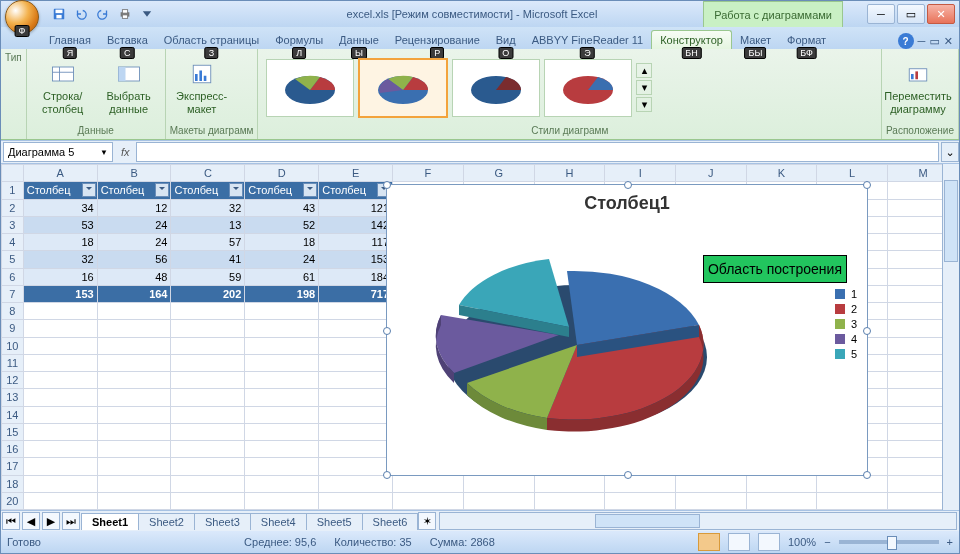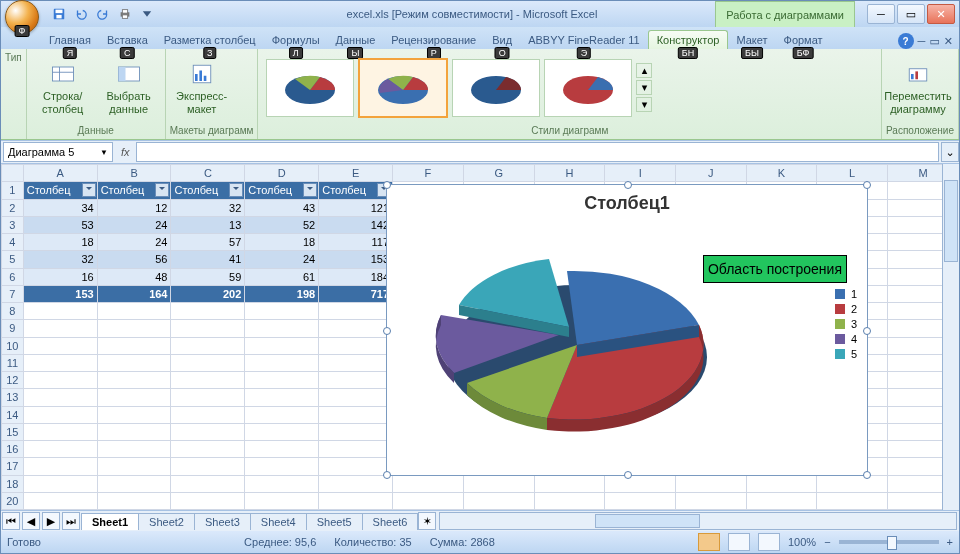--- a/index.html
+++ b/index.html
@@ -4,21 +4,21 @@
 <style>
 html,body{margin:0;padding:0;font-family:"Segoe UI",Tahoma,sans-serif;font-size:11px;background:#cfe3f7;overflow:hidden;width:960px;height:554px}
 .window{width:960px;height:554px;display:flex;flex-direction:column;border:1px solid #6a8db8;box-sizing:border-box;background:#e6eff9}
 
 .titlebar{height:26px;background:linear-gradient(#dbe9fb,#bdd6f2);display:flex;align-items:center;padding:0 4px;position:relative}
 .office-btn{width:32px;height:32px;border-radius:50%;background:radial-gradient(circle at 30% 30%,#fff,#f3b24e 40%,#d97a17 70%,#a04e0a);border:1px solid #8a5a1a;margin-top:6px;margin-right:4px;position:relative;z-index:5;box-shadow:0 1px 3px rgba(0,0,0,.3)}
 .qat{display:flex;gap:2px;align-items:center;margin-left:6px}
 .qat-btn{width:20px;height:20px;display:flex;align-items:center;justify-content:center;border-radius:3px}
 .qat-btn svg{width:14px;height:14px}
 .title-txt{position:absolute;left:0;right:16px;text-align:center;color:#3b5a82;pointer-events:none}
-.chart-tools{position:absolute;right:104px;top:0;height:26px;display:flex;align-items:center;padding:0 10px;background:#c9f0c4;border:1px solid #9ac78f;border-bottom:none;color:#3a6b33;font-size:11px}
+.chart-tools{position:absolute;right:116px;top:0;height:26px;display:flex;align-items:center;padding:0 10px;background:#c9f0c4;border:1px solid #9ac78f;border-bottom:none;color:#3a6b33;font-size:11px}
 .win-ctrls{margin-left:auto;display:flex;gap:2px}
 .win-btn{width:26px;height:18px;border:1px solid #9ab4d4;background:linear-gradient(#f3f8fe,#d6e5f7);display:flex;align-items:center;justify-content:center;border-radius:2px}
 .win-btn.close{background:linear-gradient(#f7b5a8,#e8735a);border-color:#c45a42;color:#fff}
 
 .tabsrow{height:22px;display:flex;align-items:flex-end;padding-left:40px;background:linear-gradient(#cfe3f7,#bdd6f2);gap:0;position:relative}
 .tab{padding:3px 8px;color:#3b5a82;cursor:default;position:relative}
 .tab.active{background:linear-gradient(#f7fcf5,#e5f5e0);border:1px solid #9ac78f;border-bottom:none;color:#2c5f24;border-radius:3px 3px 0 0}
 .keytip{position:absolute;bottom:-10px;left:50%;transform:translateX(-50%);background:#3b3b3b;color:#fff;font-size:9px;padding:0 3px;border-radius:2px;border:1px solid #000}
 .helpctrls{margin-left:auto;display:flex;gap:4px;align-items:center;padding-right:6px}
 .help-btn{width:16px;height:16px;border-radius:50%;background:#3a7bd5;color:#fff;display:flex;align-items:center;justify-content:center;font-size:10px;font-weight:bold}
@@ -123,21 +123,21 @@
     <div class="win-ctrls">
       <div class="win-btn">─</div>
       <div class="win-btn">▭</div>
       <div class="win-btn close">✕</div>
     </div>
   </div>
 
   <div class="tabsrow">
     <div class="tab"><span>Главная</span><div class="keytip">Я</div></div>
     <div class="tab"><span>Вставка</span><div class="keytip">С</div></div>
-    <div class="tab"><span>Разметка столбец</span><div class="keytip">З</div></div>
+    <div class="tab"><span>Область страницы</span><div class="keytip">З</div></div>
     <div class="tab"><span>Формулы</span><div class="keytip">Л</div></div>
     <div class="tab"><span>Данные</span><div class="keytip">Ы</div></div>
     <div class="tab"><span>Рецензирование</span><div class="keytip">Р</div></div>
     <div class="tab"><span>Вид</span><div class="keytip">О</div></div>
     <div class="tab"><span>ABBYY FineReader 11</span><div class="keytip">Э</div></div>
     <div class="tab active"><span>Конструктор</span><div class="keytip">БН</div></div>
     <div class="tab"><span>Макет</span><div class="keytip">БЫ</div></div>
     <div class="tab"><span>Формат</span><div class="keytip">БФ</div></div>
     <div class="helpctrls">
       <div class="help-btn">?</div>

